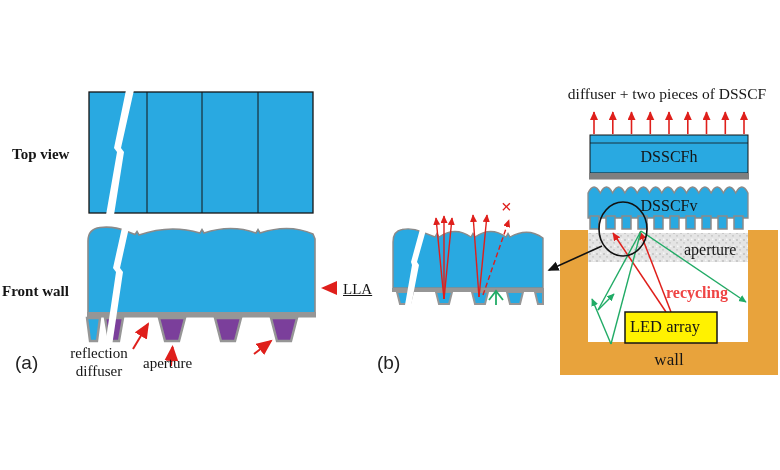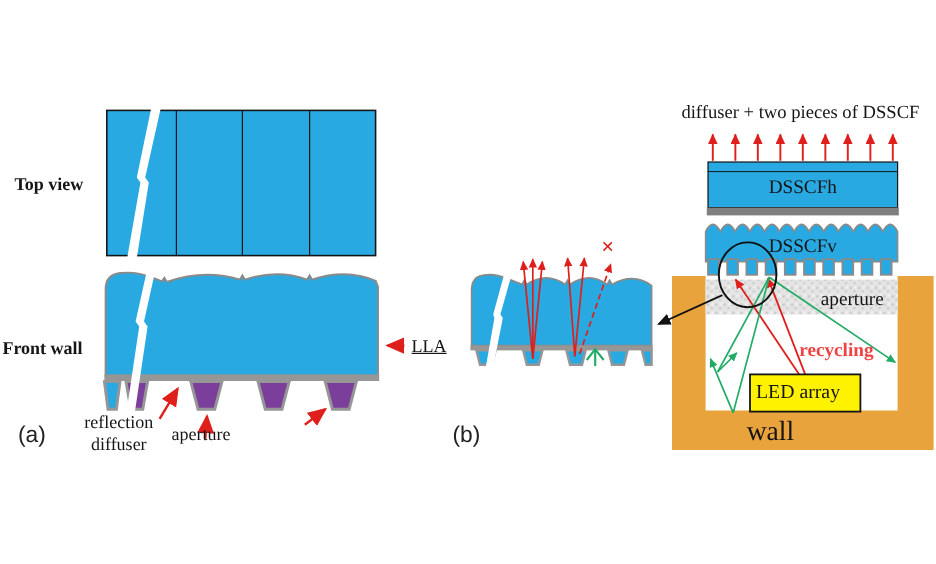--- a/index.html
+++ b/index.html
@@ -173,14 +173,14 @@
 
   <div class="tag" style="left:377px;top:352px;">(b)</div>
   <div class="lbl red" style="left:501px;top:198px;font-size:19px;font-weight:bold;">×</div>
 
   <div class="lbl c" style="left:550px;top:85px;width:234px;font-size:15.5px;">diffuser + two pieces of DSSCF</div>
   <div class="lbl c" style="left:590px;top:197px;width:158px;font-size:16px;">DSSCFv</div>
   <div class="lbl c" style="left:590px;top:148px;width:158px;font-size:16px;">DSSCFh</div>
   <div class="lbl" style="left:684px;top:241px;font-size:16px;">aperture</div>
   <div class="lbl green" style="left:666px;top:284px;font-size:16px;">recycling</div>
   <div class="lbl c" style="left:625px;top:318px;width:80px;font-size:16.5px;">LED array</div>
-  <div class="lbl c" style="left:562px;top:351px;width:160px;font-size:23px;">wall</div>
+  <div class="lbl c" style="left:589px;top:351px;width:160px;font-size:17px;">wall</div>
 </div>
 
 </body></html>

